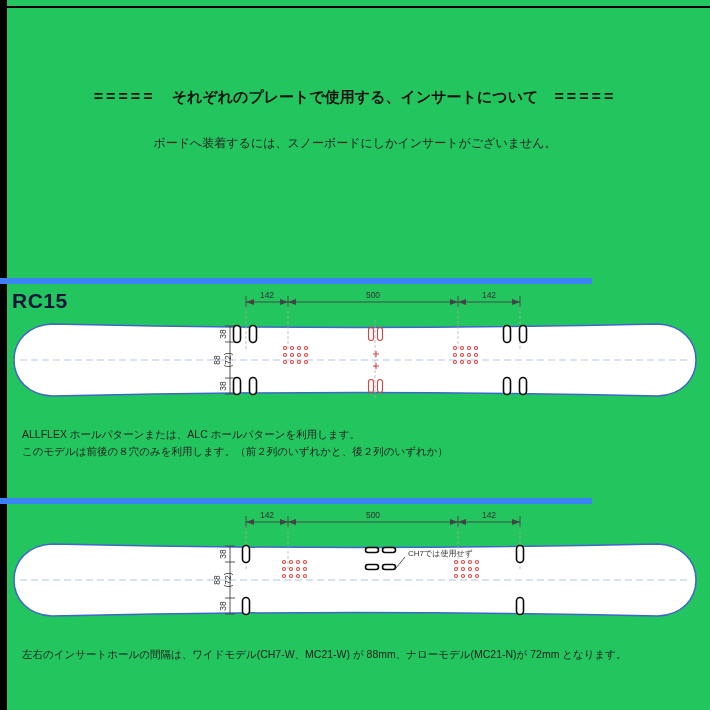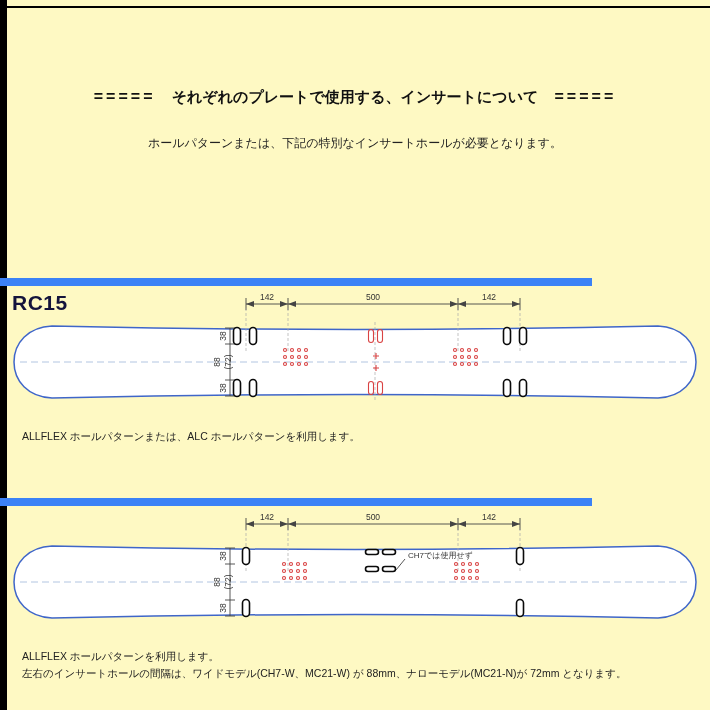--- a/index.html
+++ b/index.html
@@ -1,28 +1,28 @@
 <!DOCTYPE html>
 <html><head>
 <meta charset="utf-8">
 <style>
   * { margin:0; padding:0; box-sizing:border-box; }
   html,body { width:710px; height:710px; }
   body { font-family:"Liberation Sans","DejaVu Sans",sans-serif; background:#ffffff; color:#1a1a1a; }
-  .page { position:relative; width:710px; height:710px; background:#fef9c3; overflow:hidden; }
+  .page { position:relative; width:710px; height:710px; background:#22c55e; overflow:hidden; }
   .left-bar { position:absolute; left:0; top:0; width:7px; height:710px; background:#000; }
   .top-line { position:absolute; left:0; top:6px; width:710px; height:2px; background:#000; }
 
   .header { position:absolute; top:88px; left:0; width:100%; text-align:center; }
   .title-row { font-size:15px; font-weight:bold; color:#111; margin-bottom:28px; }
   .deco { margin:0 12px; letter-spacing:3px; font-size:16px; }
   .intro { font-size:12px; margin-bottom:10px; color:#222; }
   .oval { display:inline-block; width:26px; height:11px; border:2px solid #000; border-radius:50%; margin:0 5px; vertical-align:-1px; }
 
-  .model-section { position:absolute; left:0; width:592px; border-top:8px solid #3b82f6; }
+  .model-section { position:absolute; left:0; width:592px; border-top:6px solid #3b82f6; }
   #section-rc15 { top:278px; height:220px; }
   #section-ch7  { top:498px; height:212px; }
   .model-heading { position:absolute; top:5px; left:12px; font-size:21px; font-weight:bold; color:#14143c; letter-spacing:0.5px; }
   .diagram { position:absolute; top:6px; left:0; }
   .notes { position:absolute; top:142px; left:22px; right:10px; }
   .note { font-size:10.5px; line-height:17px; color:#222; white-space:nowrap; }
 
   svg text { font-family:"Liberation Sans","DejaVu Sans",sans-serif; }
   .dim-line { stroke:#444; stroke-width:0.9; fill:none; }
   .dim-text { font-size:8.5px; fill:#333; }
@@ -39,21 +39,21 @@
 <div class="page">
   <div class="left-bar"></div>
   <div class="top-line"></div>
 
   <header class="header">
     <h1 class="title-row">
       <span class="deco">=====</span>
       <span>それぞれのプレートで使用する、インサートについて</span>
       <span class="deco">=====</span>
     </h1>
-    <p class="intro">ホールパターンまたは、下記の特別なインサートホールが必要となります。</p>
+    <p class="intro">ボードへ装着するには、スノーボードにしかインサートがございません。</p>
   </header>
 
   <section class="model-section" id="section-rc15">
     <h2 class="model-heading">RC15</h2>
 
     <svg class="diagram" width="710" height="134" viewBox="0 0 710 134">
       <defs>
         <marker id="ar1" viewBox="0 0 8 6" markerWidth="8" markerHeight="6" refX="8" refY="3" orient="auto-start-reverse" markerUnits="userSpaceOnUse">
           <path d="M0 0 L8 3 L0 6 Z" fill="#444"></path>
         </marker>
@@ -126,20 +126,21 @@
         <rect x="377.5" y="89.5" width="5" height="13" rx="2.5"></rect>
         <path d="M373 64 h6 M376 61 v6 M373 76 h6 M376 73 v6"></path>
       </g>
 
       <use href="#cluster1"></use>
       <use href="#cluster1" x="170"></use>
     </svg>
 
     <div class="notes">
       <div class="note">ALLFLEX ホールパターンまたは、ALC ホールパターンを利用します。</div>
+      <div class="note">このモデルは前後の８穴のみを利用します。（前２列のいずれかと、後２列のいずれか）</div>
     </div>
   </section>
 
   <section class="model-section" id="section-ch7">
 
     <svg class="diagram" width="710" height="134" viewBox="0 0 710 134">
       <defs>
         <marker id="ar2" viewBox="0 0 8 6" markerWidth="8" markerHeight="6" refX="8" refY="3" orient="auto-start-reverse" markerUnits="userSpaceOnUse">
           <path d="M0 0 L8 3 L0 6 Z" fill="#444"></path>
         </marker>
@@ -210,17 +211,16 @@
       <g>
         <line class="dim-line" x1="405" y1="47" x2="396" y2="58"></line>
         <text class="ann-text" x="408" y="46">CH7では使用せず</text>
       </g>
 
       <use href="#cluster2"></use>
       <use href="#cluster2" x="172"></use>
     </svg>
 
     <div class="notes">
-      <div class="note">ALLFLEX ホールパターンを利用します。</div>
       <div class="note">左右のインサートホールの間隔は、ワイドモデル(CH7-W、MC21-W) が 88mm、ナローモデル(MC21-N)が 72mm となります。</div>
     </div>
   </section>
 </div>
 
 </body></html>

